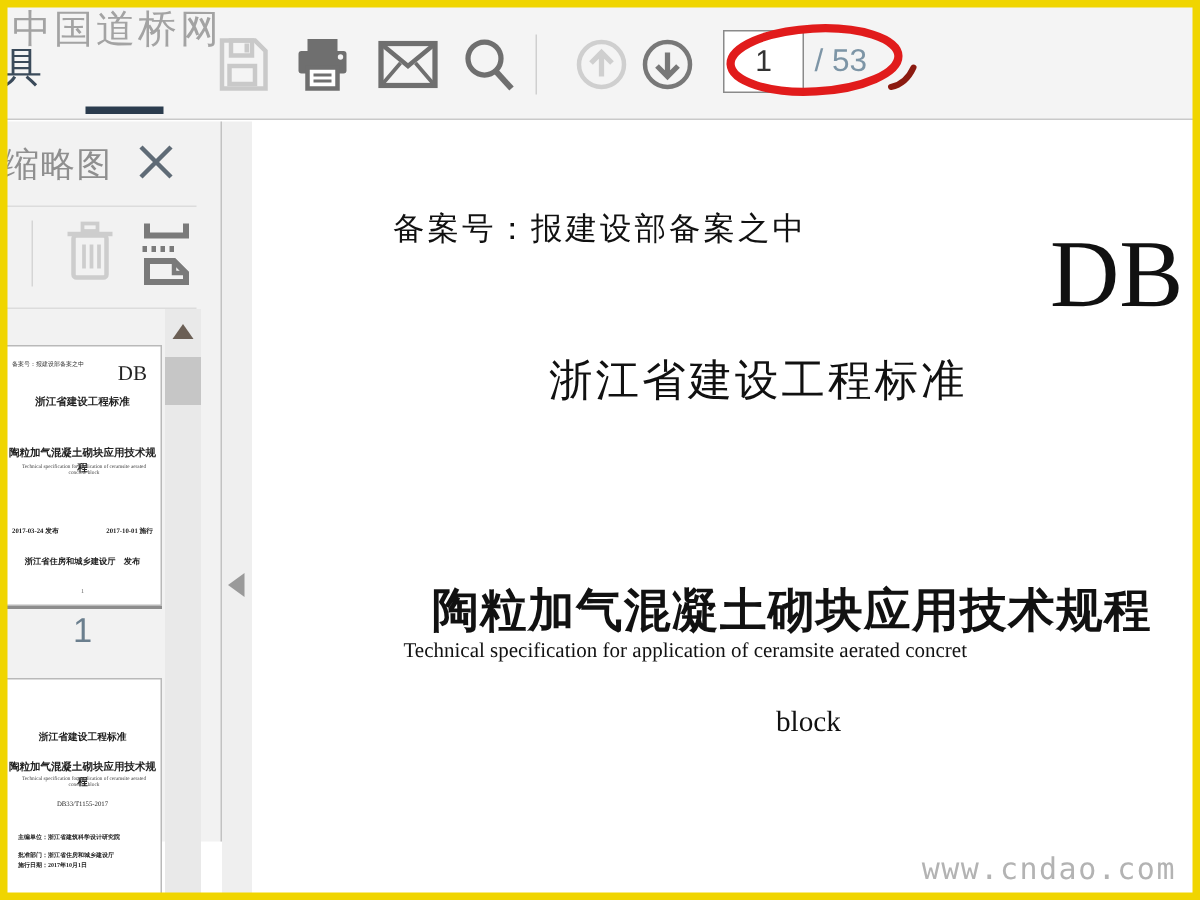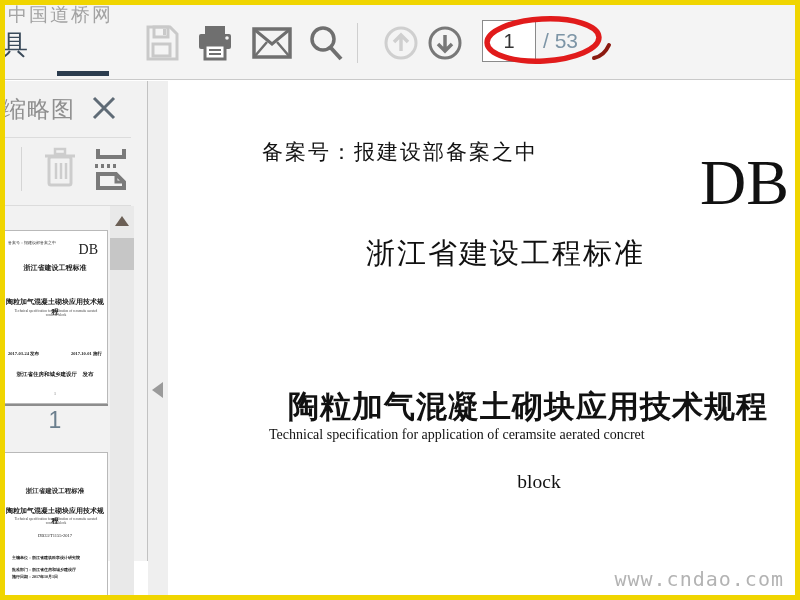--- a/index.html
+++ b/index.html
@@ -50,21 +50,21 @@
   
   .main{position:absolute;left:168px;top:81px;width:632px;height:519px;background:#fff;
         overflow:hidden;z-index:3;font-family:"Liberation Serif",serif;color:#111;}
   .doc-note{position:absolute;left:94px;top:57px;font-size:21px;letter-spacing:2px;}
   .doc-code{position:absolute;left:532px;top:70px;font-size:64px;line-height:1;}
   .doc-standard{position:absolute;left:198px;top:153px;font-size:29px;letter-spacing:2px;}
   .doc-title{position:absolute;left:120px;top:305px;font-size:31px;font-weight:700;letter-spacing:1px;white-space:nowrap;}
   .doc-en1{position:absolute;left:101px;top:346px;font-size:14px;white-space:nowrap;}
   .doc-en2{position:absolute;left:100px;top:390px;width:542px;text-align:center;font-size:19.5px;}
   
-  .wm-top{position:absolute;left:8px;top:2px;font-size:19px;color:#8f8f8f;opacity:.8;z-index:60;
+  .wm-top{position:absolute;left:8px;top:2px;font-size:26px;color:#8f8f8f;opacity:.8;z-index:60;
       font-family:"DejaVu Sans",sans-serif;letter-spacing:2px;}
   .wm-bottom{position:absolute;right:16px;bottom:9px;font-size:20px;color:#b3b3b3;z-index:60;
       font-family:"DejaVu Sans Mono",monospace;letter-spacing:1px;}
   svg{display:block;}
 </style>
 </head>
 <body>
 
 <div class="toolbar">
   <span class="tab-partial">具</span>

